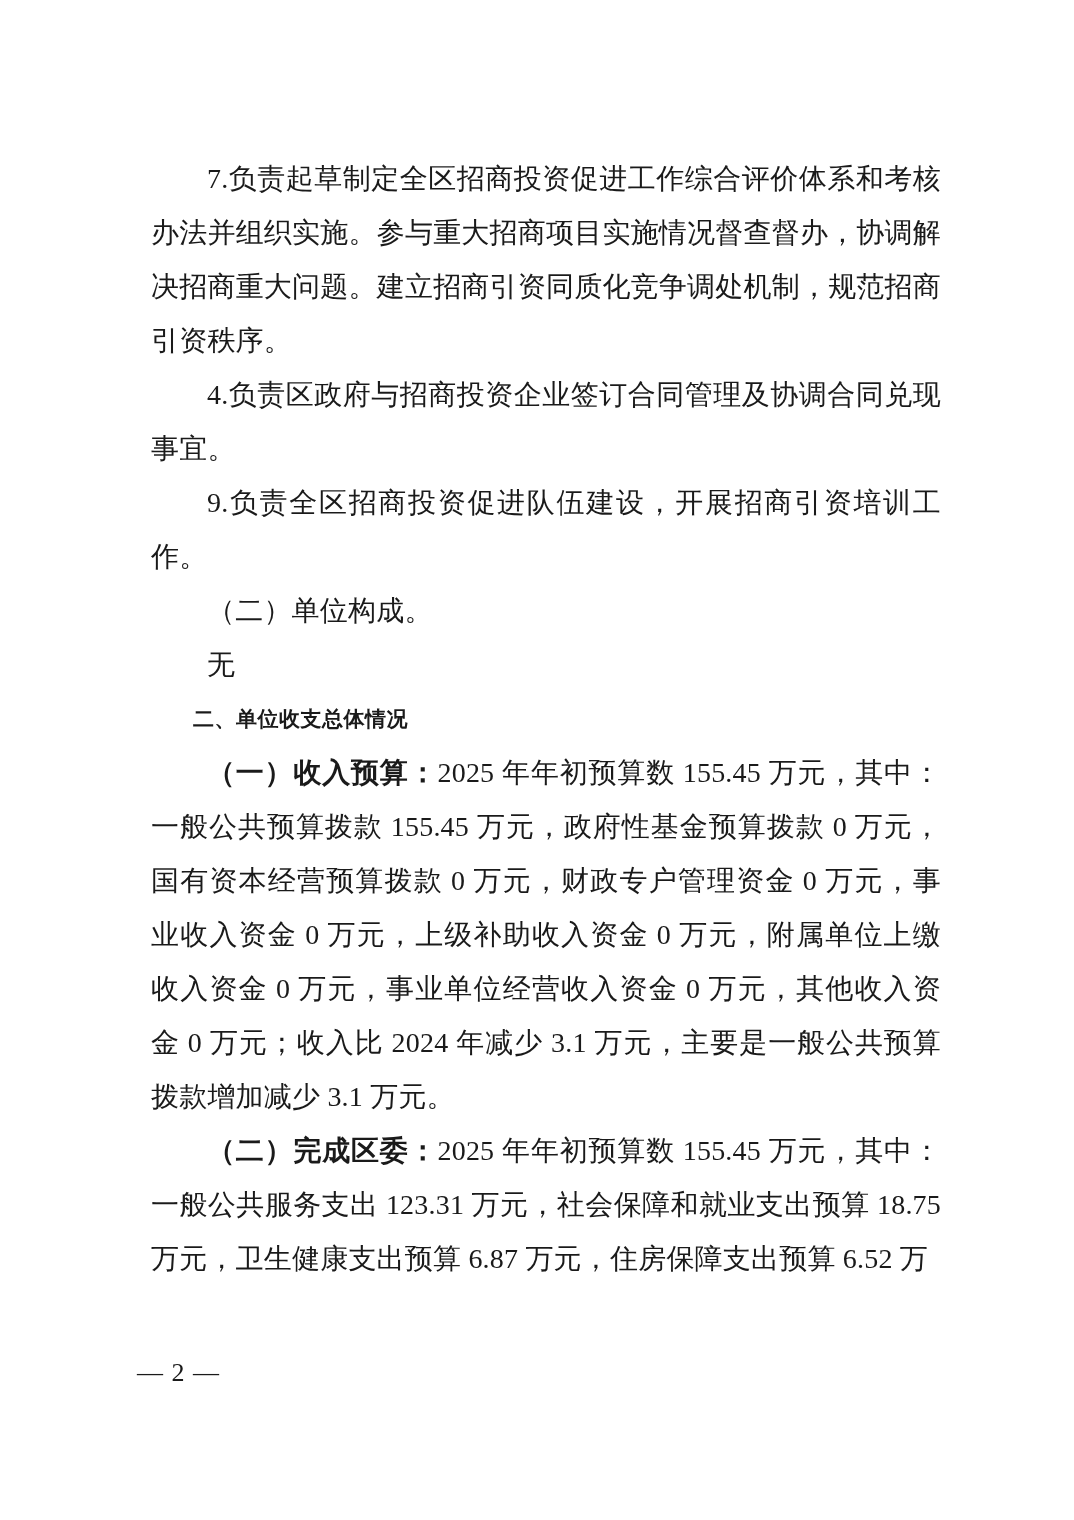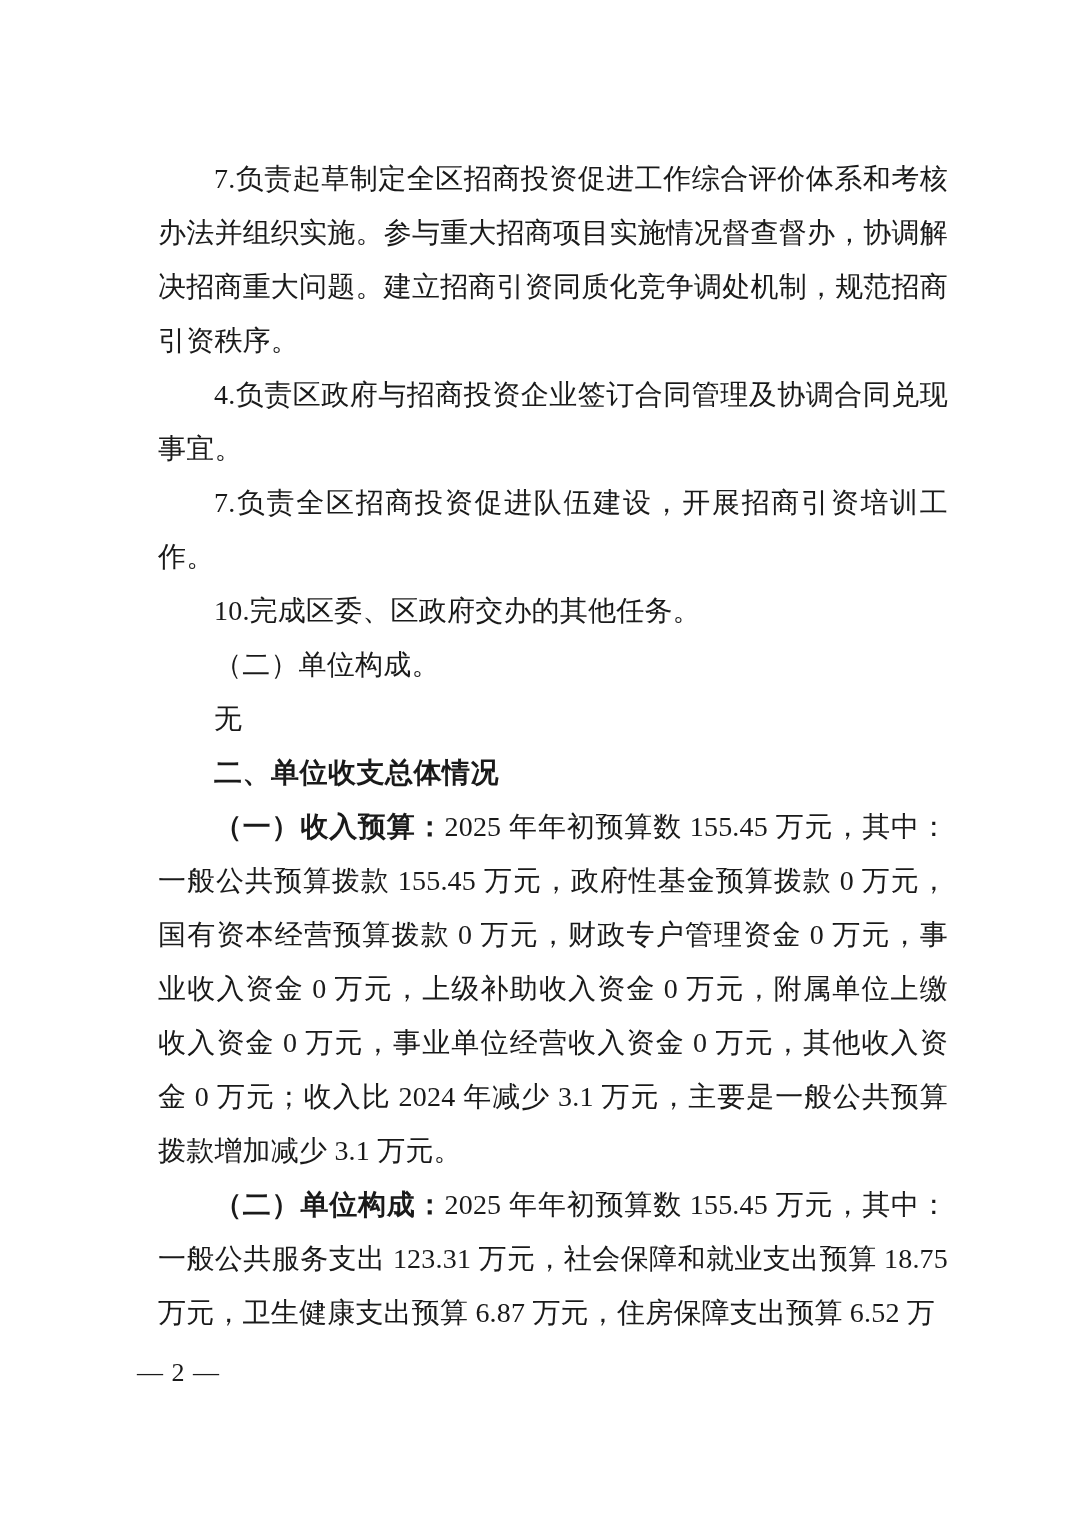--- a/index.html
+++ b/index.html
@@ -12,41 +12,41 @@
     width: 1074px;
     height: 1520px;
     margin: 0 auto;
     background: #ffffff;
     overflow: hidden;
     font-family: "Liberation Serif", "DejaVu Serif", serif;
     color: #1a1a1a;
   }
   .doc-content {
     position: absolute;
-    left: 158px;
+    left: 151px;
     top: 152px;
     width: 790px;
   }
   .para {
     margin: 0;
     font-size: 28px;
     line-height: 54px;
     letter-spacing: 0.2px;
     text-align: justify;
     text-indent: 2em;
     word-break: normal;
   }
   .para.kaiti-subheading {
     font-weight: 400;
   }
   .heading {
     margin: 0;
     font-family: Liberation Sans, sans-serif;
     font-weight: 700;
-    font-size: 28px;
+    font-size: 21px;
     line-height: 54px;
     letter-spacing: 0.5px;
     text-indent: 2em;
   }
   .lead {
     font-weight: 600;
     margin-top: 27px;
   }
   .page-number {
     position: absolute;
@@ -61,34 +61,33 @@
 </head>
 <body>
 
 <div class="page">
   <div class="doc-content">
 
     <p class="para">7.负责起草制定全区招商投资促进工作综合评价体系和考核办法并组织实施。参与重大招商项目实施情况督查督办，协调解决招商重大问题。建立招商引资同质化竞争调处机制，规范招商引资秩序。</p>
 
     <p class="para">4.负责区政府与招商投资企业签订合同管理及协调合同兑现事宜。</p>
 
-    <p class="para">7.负责全区招商投资促进队伍建设，开展招商引资培训工作。</p>
+    <p class="para">9.负责全区招商投资促进队伍建设，开展招商引资培训工作。</p>
 
-    <p class="para">10.完成区委、区政府交办的其他任务。</p>
 
     <p class="para kaiti-subheading">（二）单位构成。</p>
 
     <p class="para">无</p>
 
     <h2 class="heading">二、单位收支总体情况</h2>
 
     <p class="para">
       <span class="lead">（一）收入预算：</span><span>2025 年年初预算数 155.45 万元，其中：一般公共预算拨款 155.45 万元，政府性基金预算拨款 0 万元，国有资本经营预算拨款 0 万元，财政专户管理资金 0 万元，事业收入资金 0 万元，上级补助收入资金 0 万元，附属单位上缴收入资金 0 万元，事业单位经营收入资金 0 万元，其他收入资金 0 万元；收入比 2024 年减少 3.1 万元，主要是一般公共预算拨款增加减少 3.1 万元。</span>
     </p>
 
     <p class="para">
-      <span class="lead">（二）单位构成：</span><span>2025 年年初预算数 155.45 万元，其中：一般公共服务支出 123.31 万元，社会保障和就业支出预算 18.75 万元，卫生健康支出预算 6.87 万元，住房保障支出预算 6.52 万</span>
+      <span class="lead">（二）完成区委：</span><span>2025 年年初预算数 155.45 万元，其中：一般公共服务支出 123.31 万元，社会保障和就业支出预算 18.75 万元，卫生健康支出预算 6.87 万元，住房保障支出预算 6.52 万</span>
     </p>
 
   </div>
 
   <div class="page-number">— 2 —</div>
 </div>
 
 </body></html>

